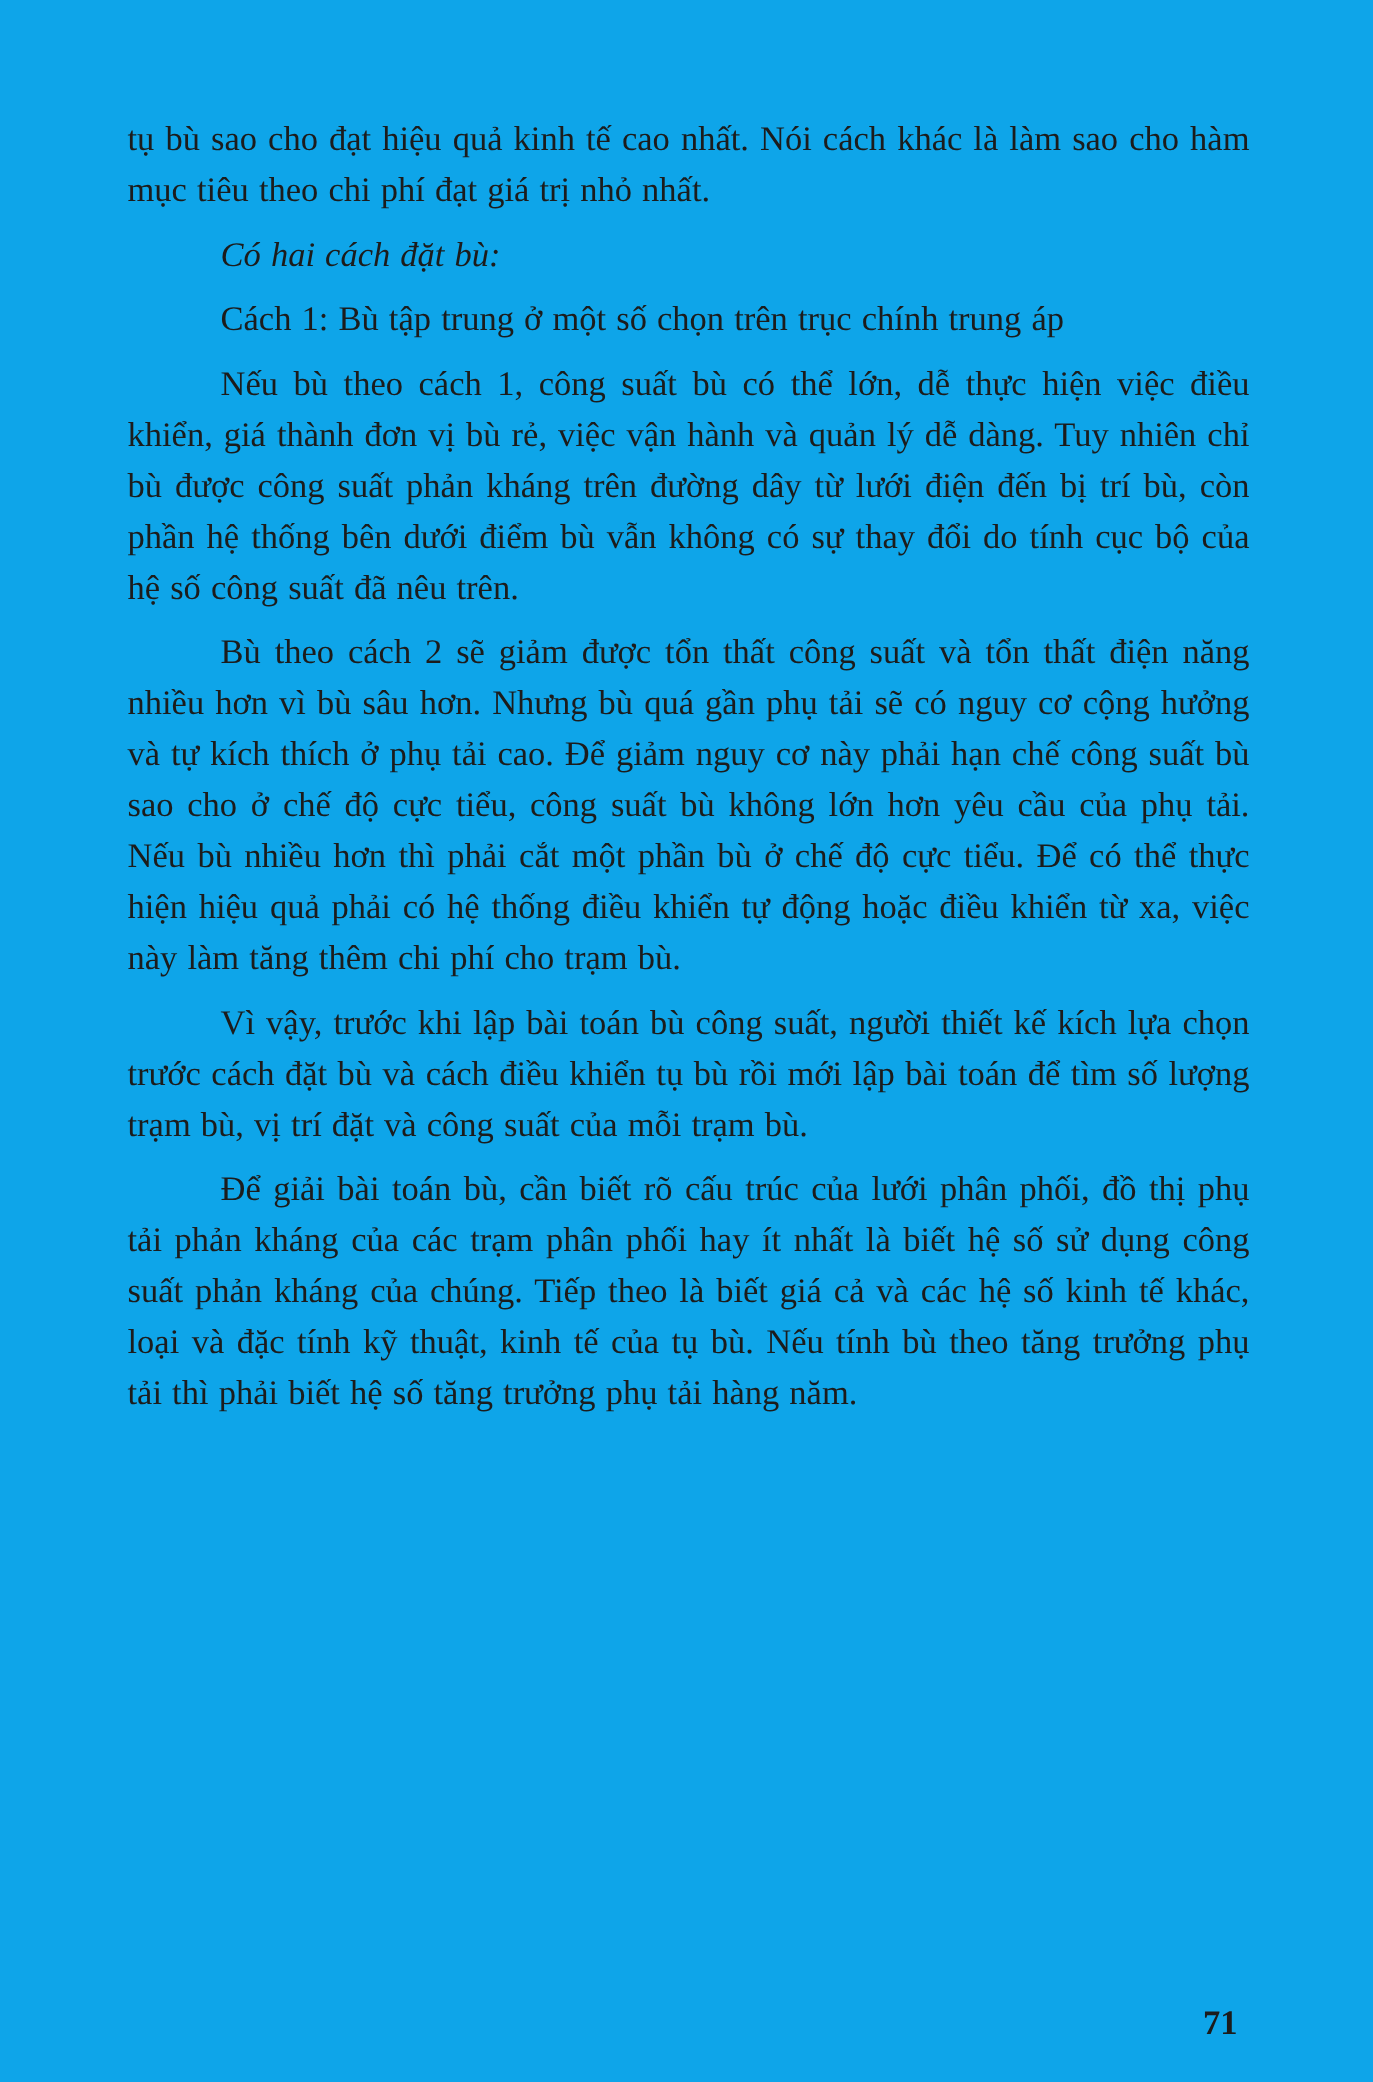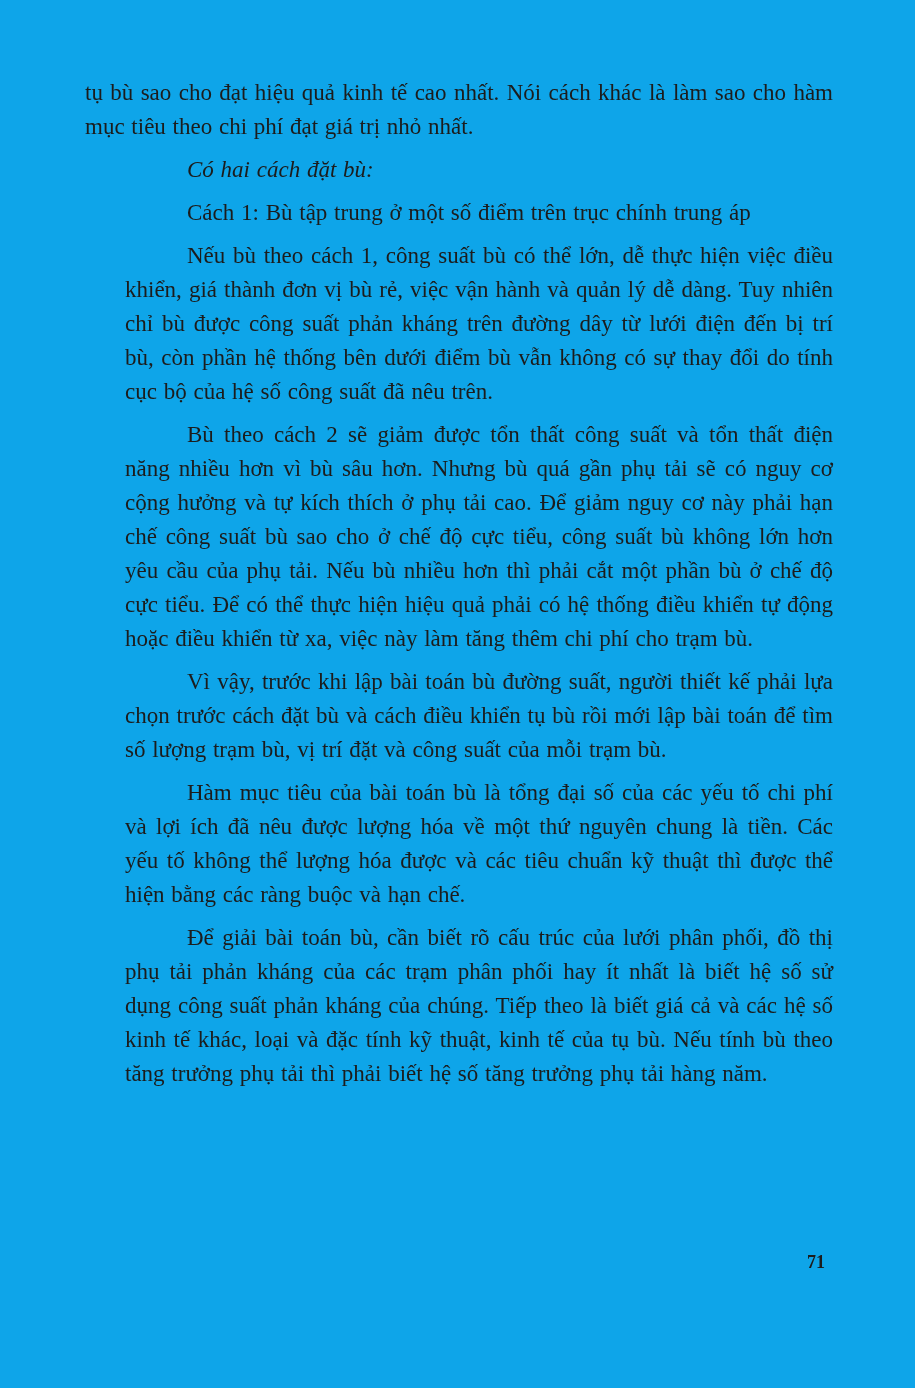--- a/index.html
+++ b/index.html
@@ -25,45 +25,43 @@
   }
   .text-block p {
     margin: 0 0 9px 0;
     font-size: 23px;
     line-height: 34px;
     text-align: justify;
     word-spacing: 1px;
   }
   .text-block p.indent {
     text-indent: 62px;
-    margin-left: 40px;
   }
   .text-block p.no-indent {
     text-indent: 0;
   }
   .text-block p.italic {
     font-style: italic;
   }
   .page-number {
     position: absolute;
     right: 90px;
-    top: 1252px;
-    font-size: 18px;
+    top: 1336px;
+    font-size: 23px;
     font-weight: bold;
     color: #1c1c1c;
   }
 </style>
 </head>
 <body>
 
 <div class="page">
   <div class="text-block">
     <p class="no-indent">tụ bù sao cho đạt hiệu quả kinh tế cao nhất. Nói cách khác là làm sao cho hàm mục tiêu theo chi phí đạt giá trị nhỏ nhất.</p>
     <p class="indent italic">Có hai cách đặt bù:</p>
-    <p class="indent">Cách 1: Bù tập trung ở một số điểm trên trục chính trung áp</p>
+    <p class="indent">Cách 1: Bù tập trung ở một số chọn trên trục chính trung áp</p>
     <p class="indent">Nếu bù theo cách 1, công suất bù có thể lớn, dễ thực hiện việc điều khiển, giá thành đơn vị bù rẻ, việc vận hành và quản lý dễ dàng. Tuy nhiên chỉ bù được công suất phản kháng trên đường dây từ lưới điện đến bị trí bù, còn phần hệ thống bên dưới điểm bù vẫn không có sự thay đổi do tính cục bộ của hệ số công suất đã nêu trên.</p>
     <p class="indent">Bù theo cách 2 sẽ giảm được tổn thất công suất và tổn thất điện năng nhiều hơn vì bù sâu hơn. Nhưng bù quá gần phụ tải sẽ có nguy cơ cộng hưởng và tự kích thích ở phụ tải cao. Để giảm nguy cơ này phải hạn chế công suất bù sao cho ở chế độ cực tiểu, công suất bù không lớn hơn yêu cầu của phụ tải. Nếu bù nhiều hơn thì phải cắt một phần bù ở chế độ cực tiểu. Để có thể thực hiện hiệu quả phải có hệ thống điều khiển tự động hoặc điều khiển từ xa, việc này làm tăng thêm chi phí cho trạm bù.</p>
-    <p class="indent">Vì vậy, trước khi lập bài toán bù đường suất, người thiết kế phải lựa chọn trước cách đặt bù và cách điều khiển tụ bù rồi mới lập bài toán để tìm số lượng trạm bù, vị trí đặt và công suất của mỗi trạm bù.</p>
-    <p class="indent">Hàm mục tiêu của bài toán bù là tổng đại số của các yếu tố chi phí và lợi ích đã nêu được lượng hóa về một thứ nguyên chung là tiền. Các yếu tố không thể lượng hóa được và các tiêu chuẩn kỹ thuật thì được thể hiện bằng các ràng buộc và hạn chế.</p>
+    <p class="indent">Vì vậy, trước khi lập bài toán bù công suất, người thiết kế kích lựa chọn trước cách đặt bù và cách điều khiển tụ bù rồi mới lập bài toán để tìm số lượng trạm bù, vị trí đặt và công suất của mỗi trạm bù.</p>
     <p class="indent">Để giải bài toán bù, cần biết rõ cấu trúc của lưới phân phối, đồ thị phụ tải phản kháng của các trạm phân phối hay ít nhất là biết hệ số sử dụng công suất phản kháng của chúng. Tiếp theo là biết giá cả và các hệ số kinh tế khác, loại và đặc tính kỹ thuật, kinh tế của tụ bù. Nếu tính bù theo tăng trưởng phụ tải thì phải biết hệ số tăng trưởng phụ tải hàng năm.</p>
   </div>
   <div class="page-number">71</div>
 </div>
 
 </body></html>

